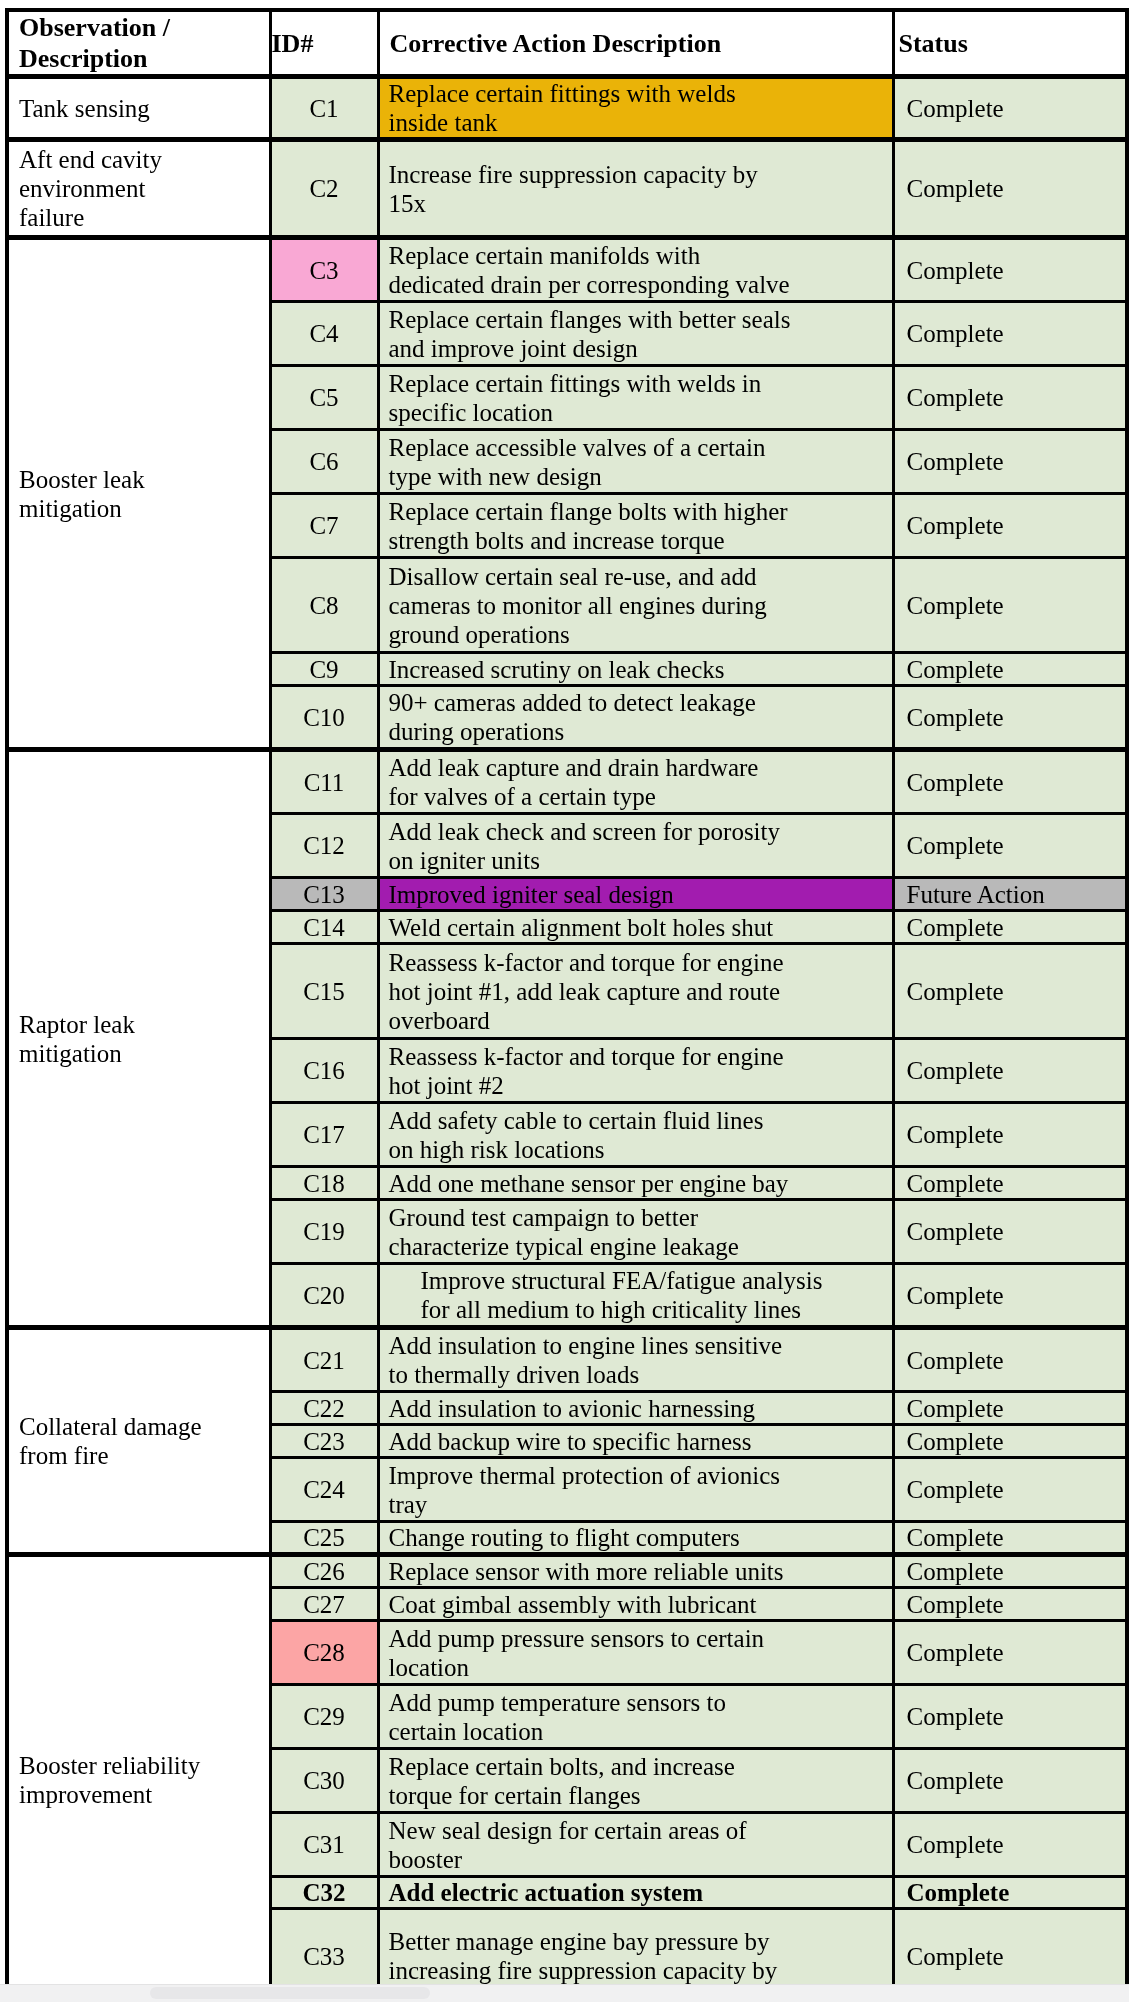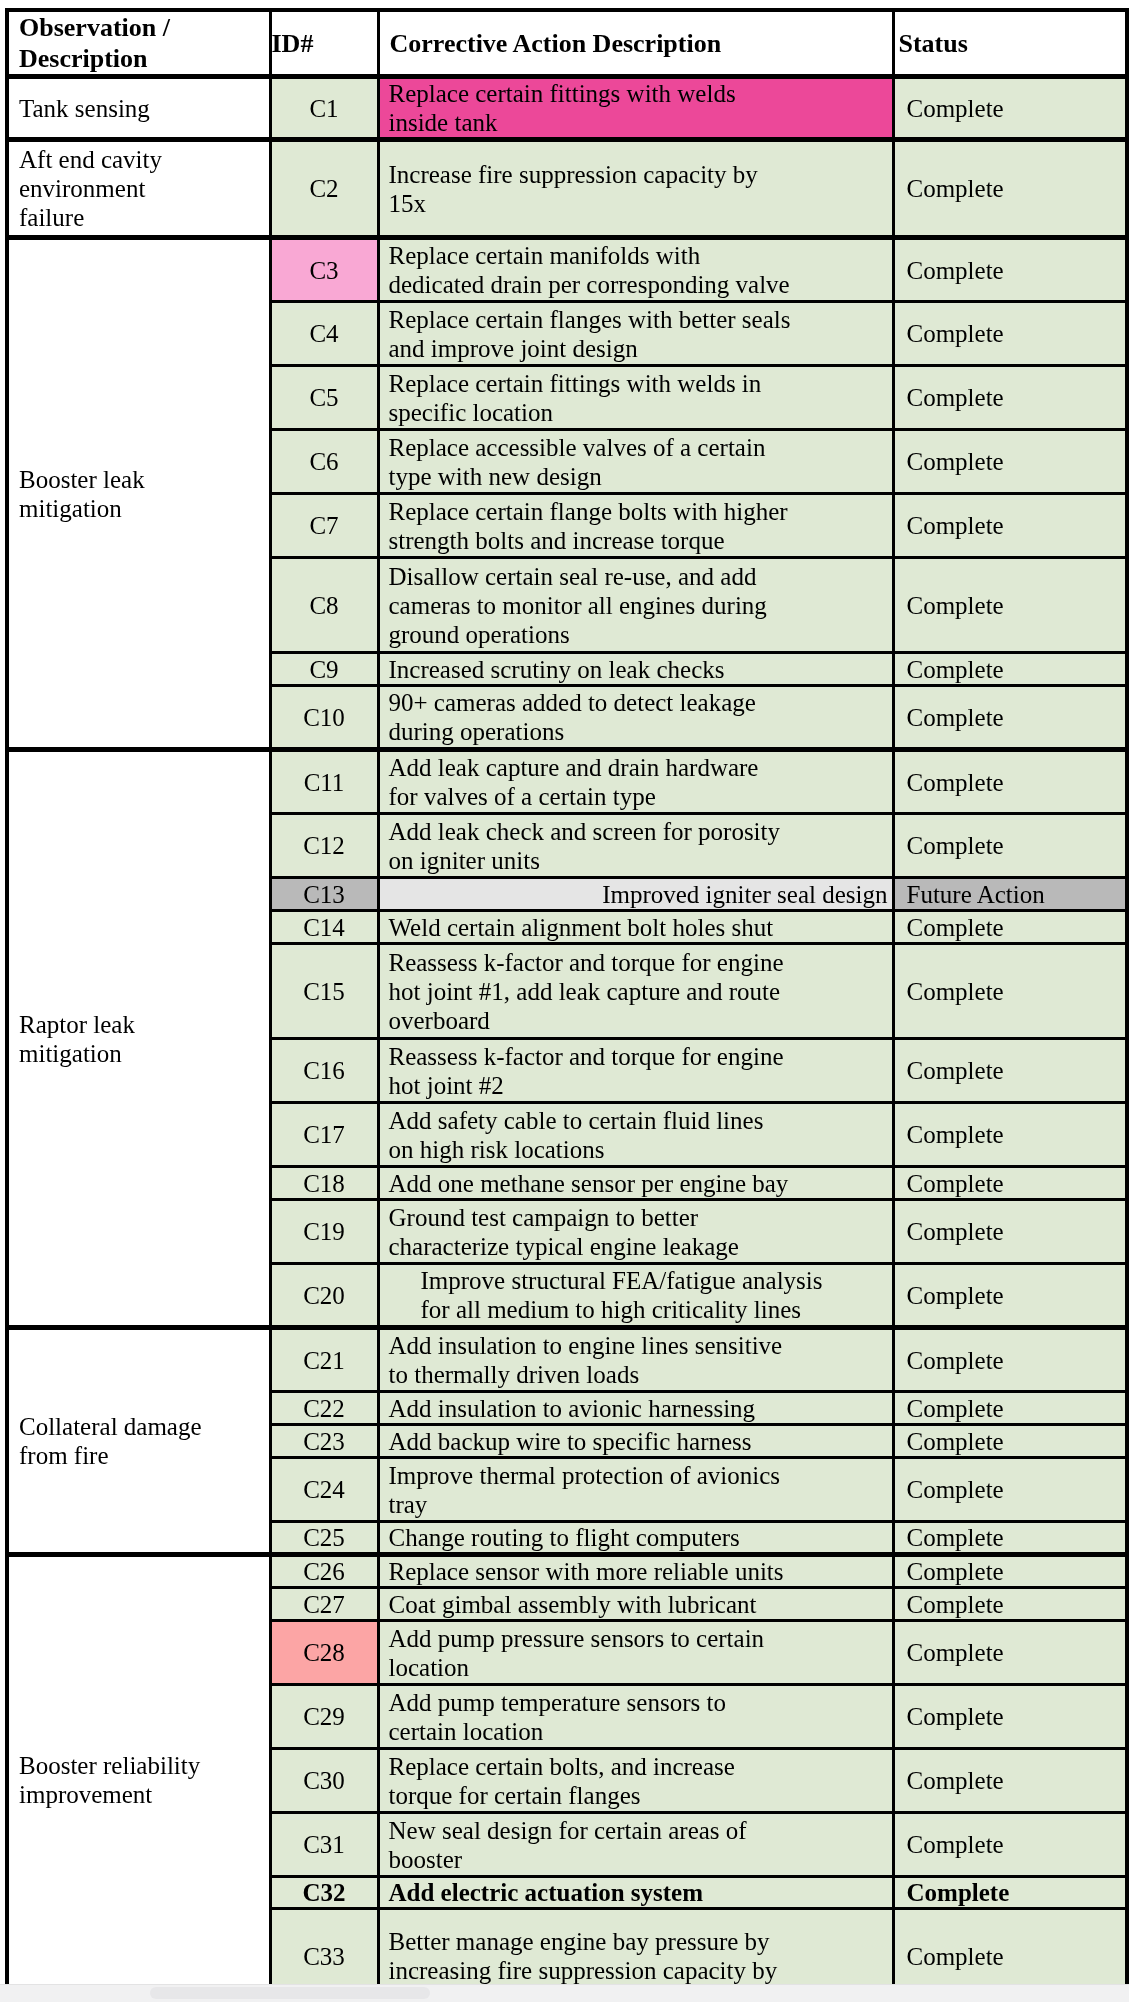--- a/index.html
+++ b/index.html
@@ -54,21 +54,21 @@
 Description</th>
         <th class="h-id">ID#</th>
         <th class="h-action">Corrective Action Description</th>
         <th class="h-status">Status</th>
       </tr>
     </thead>
     <tbody id="tbody">
         <tr style="height: 62px;">
           <td class="obs" rowspan="1">Tank sensing</td>
           <td class="id" style="background: rgb(223, 233, 212);">C1</td>
-          <td class="action" style="background: #ec4899;">Replace certain fittings with welds
+          <td class="action" style="background: #eab308;">Replace certain fittings with welds
 inside tank</td>
           <td class="status" style="background: rgb(223, 233, 212);">Complete</td>
         </tr>
         <tr class="group-start" style="height: 98px;">
           <td class="obs" rowspan="1">Aft end cavity
 environment
 failure</td>
           <td class="id" style="background: rgb(223, 233, 212);">C2</td>
           <td class="action" style="background: rgb(223, 233, 212); margin-left: 14px;">Increase fire suppression capacity by
 15x</td>
@@ -133,21 +133,21 @@
           <td class="status" style="background: rgb(223, 233, 212);">Complete</td>
         </tr>
         <tr style="height: 64px;">
           <td class="id" style="background: rgb(223, 233, 212);">C12</td>
           <td class="action" style="background: rgb(223, 233, 212);">Add leak check and screen for porosity
 on igniter units</td>
           <td class="status" style="background: rgb(223, 233, 212);">Complete</td>
         </tr>
         <tr style="height: 33px;">
           <td class="id" style="background: rgb(185, 185, 185);">C13</td>
-          <td class="action" style="background: #e5e5e5; text-align: right;">Improved igniter seal design</td>
+          <td class="action" style="background: #a21caf;">Improved igniter seal design</td>
           <td class="status" style="background: rgb(185, 185, 185);">Future Action</td>
         </tr>
         <tr style="height: 33px;">
           <td class="id" style="background: rgb(223, 233, 212);">C14</td>
           <td class="action" style="background: rgb(223, 233, 212);">Weld certain alignment bolt holes shut</td>
           <td class="status" style="background: rgb(223, 233, 212);">Complete</td>
         </tr>
         <tr style="height: 95px;">
           <td class="id" style="background: rgb(223, 233, 212);">C15</td>
           <td class="action" style="background: rgb(223, 233, 212);">Reassess k-factor and torque for engine

